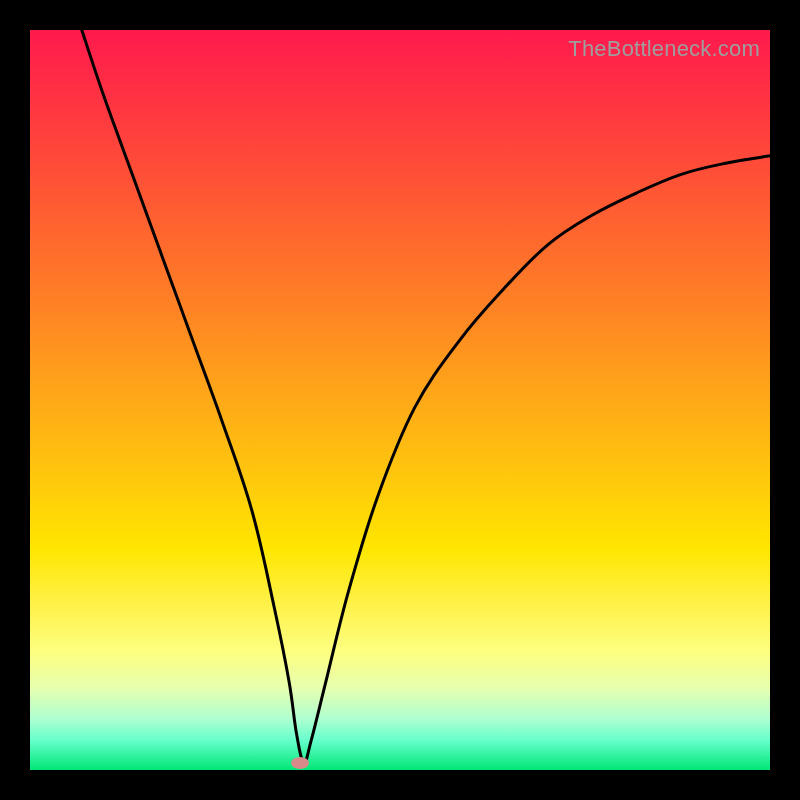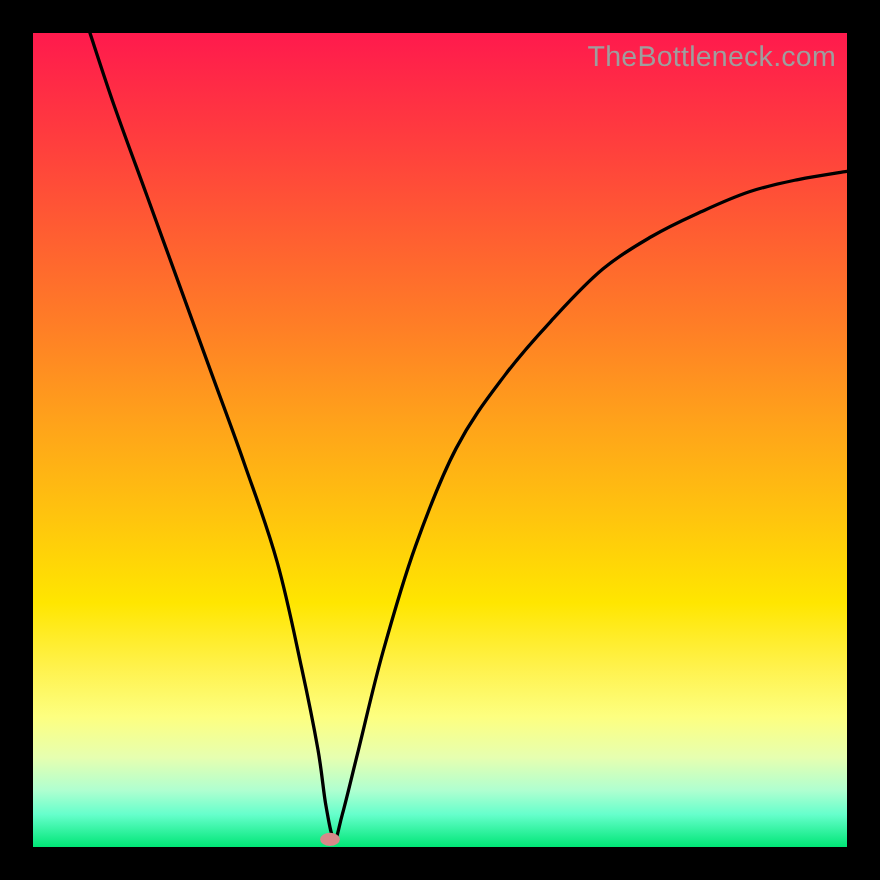--- a/index.html
+++ b/index.html
@@ -38,21 +38,21 @@
       #b0ffd0 93%,
       #66ffcc 96%,
       #00e676 100%
     );
   }
   .watermark {
     position: absolute;
     top: 6px;
     right: 10px;
     color: #9e9e9e;
-    font-size: 26px;
+    font-size: 22px;
     font-weight: 500;
     letter-spacing: 0.2px;
     user-select: none;
   }
   svg.curve {
     position: absolute;
     left: 0;
     top: 0;
     width: 740px;
     height: 740px;

